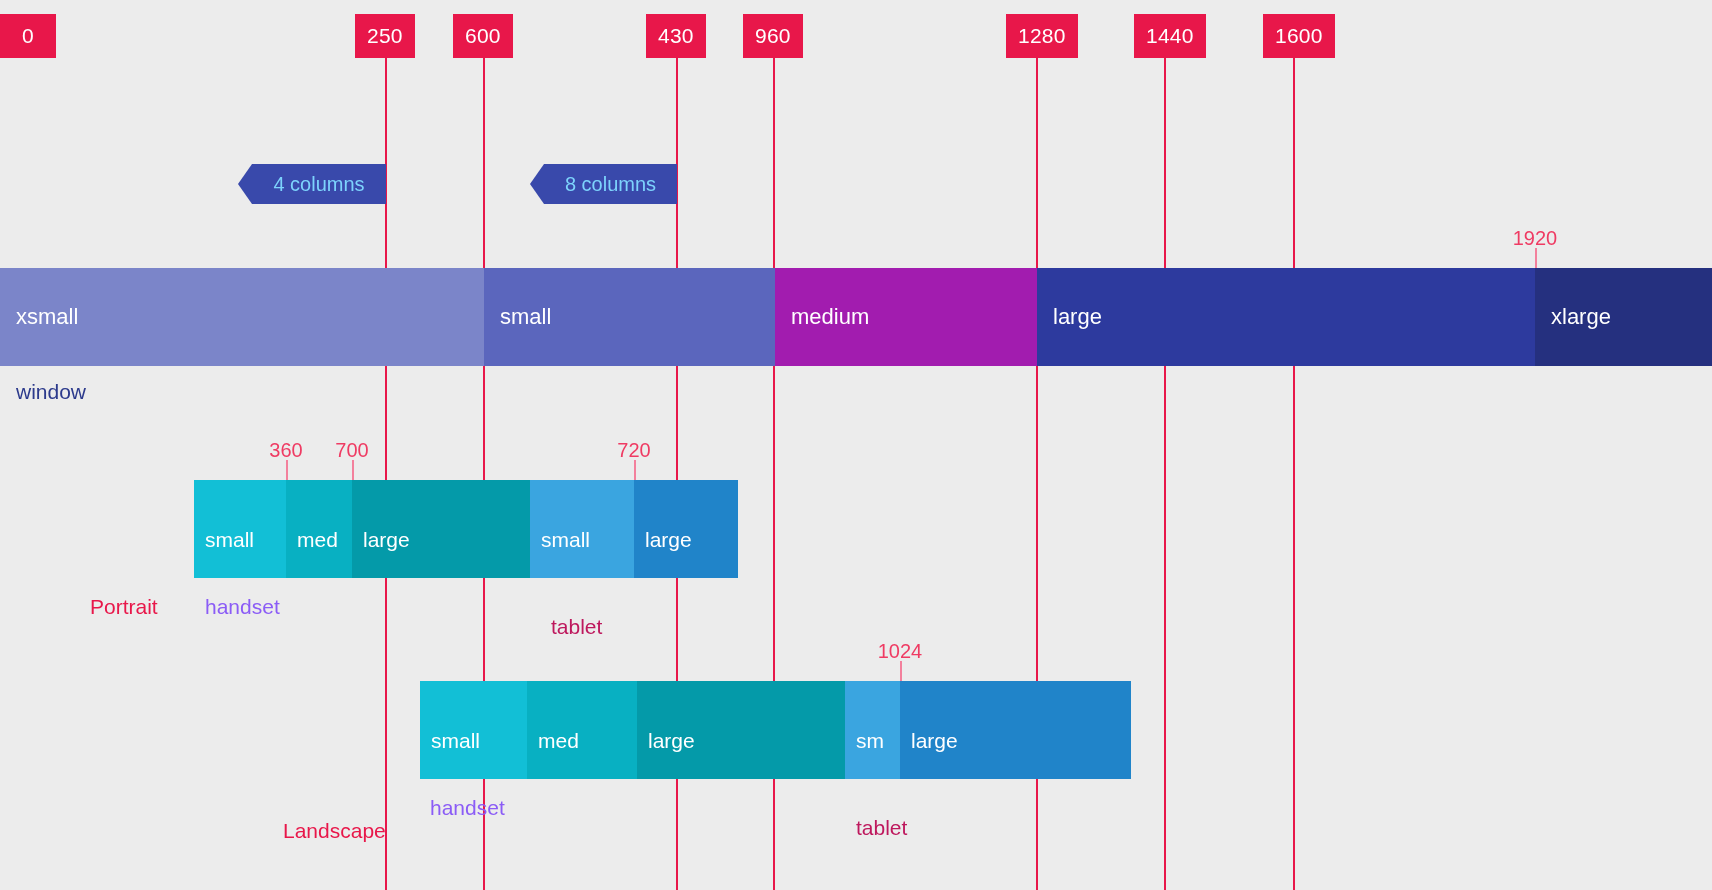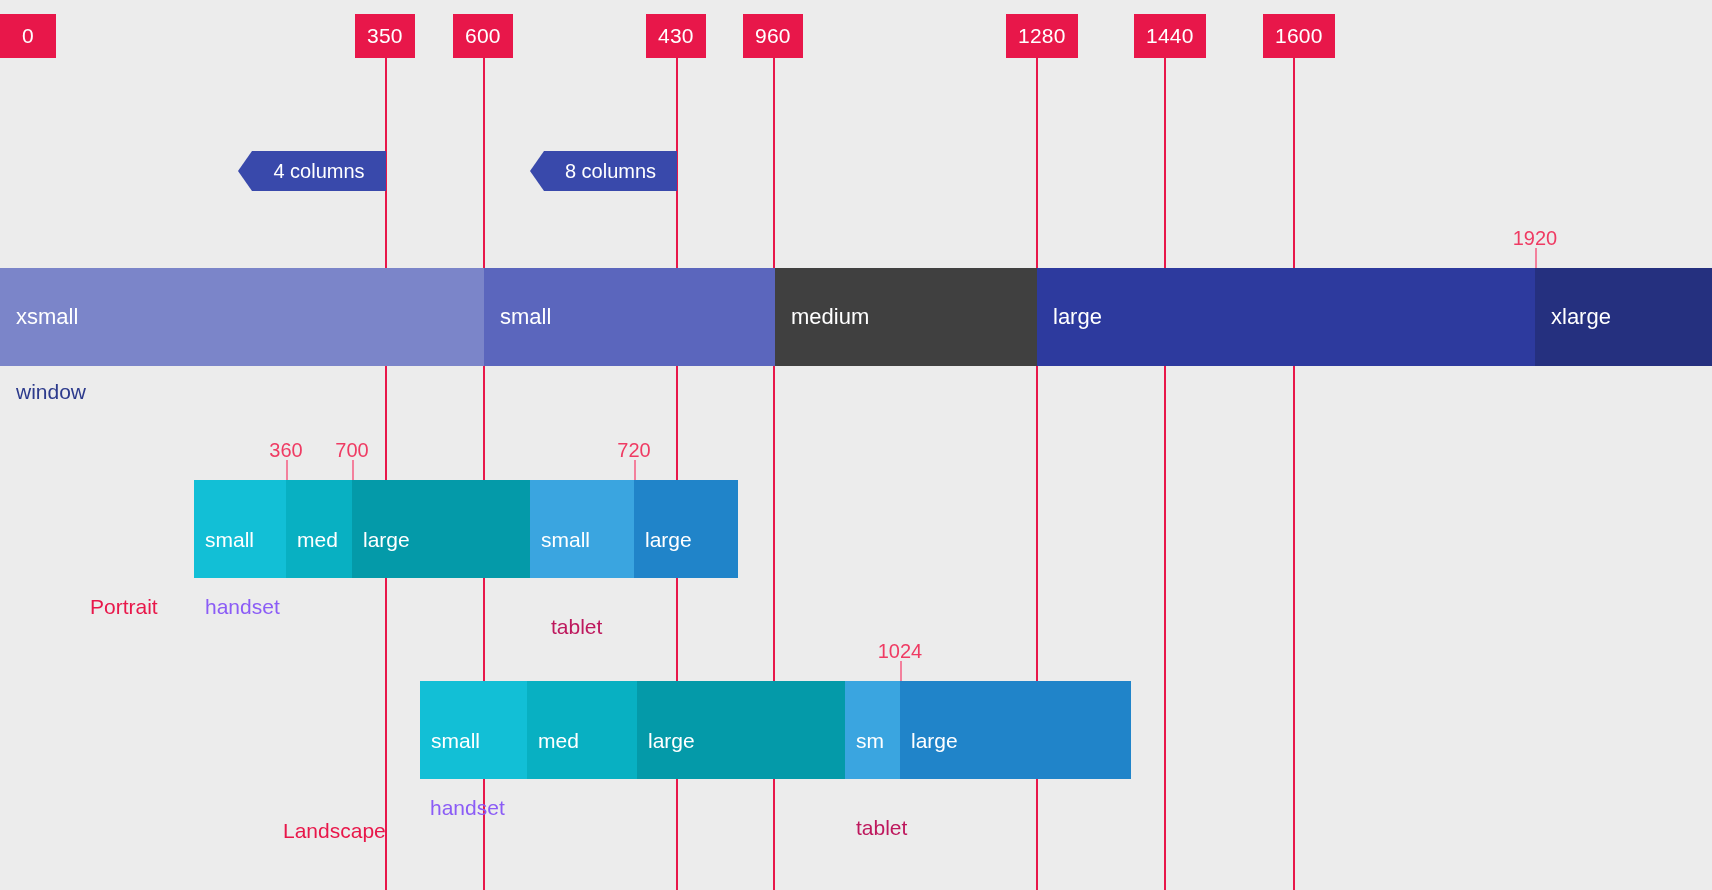--- a/index.html
+++ b/index.html
@@ -20,22 +20,22 @@
     background:#e8174a;color:#ffffff;
     display:flex;align-items:center;justify-content:center;
     font-size:21px;letter-spacing:.2px;
     padding:0 12px;box-sizing:border-box;min-width:56px;
   }
   .bpbadge.zero{left:0;top:14px;padding-left:22px;padding-right:22px;}
 
   
   .colrow{position:absolute;top:151px;height:40px;}
   .chev{
-    position:absolute;top:0;height:40px;
-    background:#3949ab;color:#ffffff;
+    position:absolute;top:13px;height:40px;
+    background:#3949ab;color:#7dd3fc;
     display:flex;align-items:center;justify-content:center;
     font-size:20px;box-sizing:border-box;
   }
   .chev.leftpoint{
     clip-path:polygon(14px 0, 100% 0, 100% 100%, 14px 100%, 0 50%);
     padding-left:14px;
   }
   .chev.rightpoint{
     clip-path:polygon(0 0, calc(100% - 16px) 0, 100% 50%, calc(100% - 16px) 100%, 0 100%);
     padding-right:16px;
@@ -76,21 +76,21 @@
       <div class="vrule" style="left: 483px;"></div>
       <div class="vrule" style="left: 676px;"></div>
       <div class="vrule" style="left: 773px;"></div>
       <div class="vrule" style="left: 1036px;"></div>
       <div class="vrule" style="left: 1164px;"></div>
       <div class="vrule" style="left: 1293px;"></div>
     </div>
 
   <div id="badges">
       <div class="bpbadge zero" style="left: 0px;">0</div>
-      <div class="bpbadge" style="left: 355px;">350</div>
+      <div class="bpbadge" style="left: 355px;">250</div>
       <div class="bpbadge" style="left: 453px;">600</div>
       <div class="bpbadge" style="left: 646px;">430</div>
       <div class="bpbadge" style="left: 743px;">960</div>
       <div class="bpbadge" style="left: 1006px;">1280</div>
       <div class="bpbadge" style="left: 1134px;">1440</div>
       <div class="bpbadge" style="left: 1263px;">1600</div>
     </div>
 
   <div class="colrow" id="colrow" style="left:0;width:1712px;">
       <div class="chev leftpoint" style="left: 238px; width: 148px; background: rgb(57, 73, 171);">4 columns</div>
@@ -99,21 +99,21 @@
 
   <div id="windowband">
       <div class="wseg" style="left: 0px; width: 386px; background: rgb(123, 133, 201);">
         <span class="wlabel">xsmall</span>
       </div>
       <div class="wseg" style="left: 386px; width: 98px; background: rgb(123, 133, 201);"></div>
       <div class="wseg" style="left: 484px; width: 193px; background: rgb(91, 102, 189);">
         <span class="wlabel">small</span>
       </div>
       <div class="wseg" style="left: 677px; width: 98px; background: rgb(91, 102, 189);"></div>
-      <div class="wseg" style="left: 775px; width: 270px; background: #404040;">
+      <div class="wseg" style="left: 775px; width: 270px; background: #a21caf;">
         <span class="wlabel">medium</span>
       </div>
       <div class="wseg" style="left: 1037px; width: 128px; background: rgb(45, 58, 158);">
         <span class="wlabel">large</span>
       </div>
       <div class="wseg" style="left: 1165px; width: 130px; background: rgb(45, 58, 158);"></div>
       <div class="wseg" style="left: 1295px; width: 240px; background: rgb(45, 58, 158);"></div>
       <div class="wseg" style="left: 1535px; width: 177px; background: rgb(37, 48, 127);">
         <span class="wlabel">xlarge</span>
       </div>

